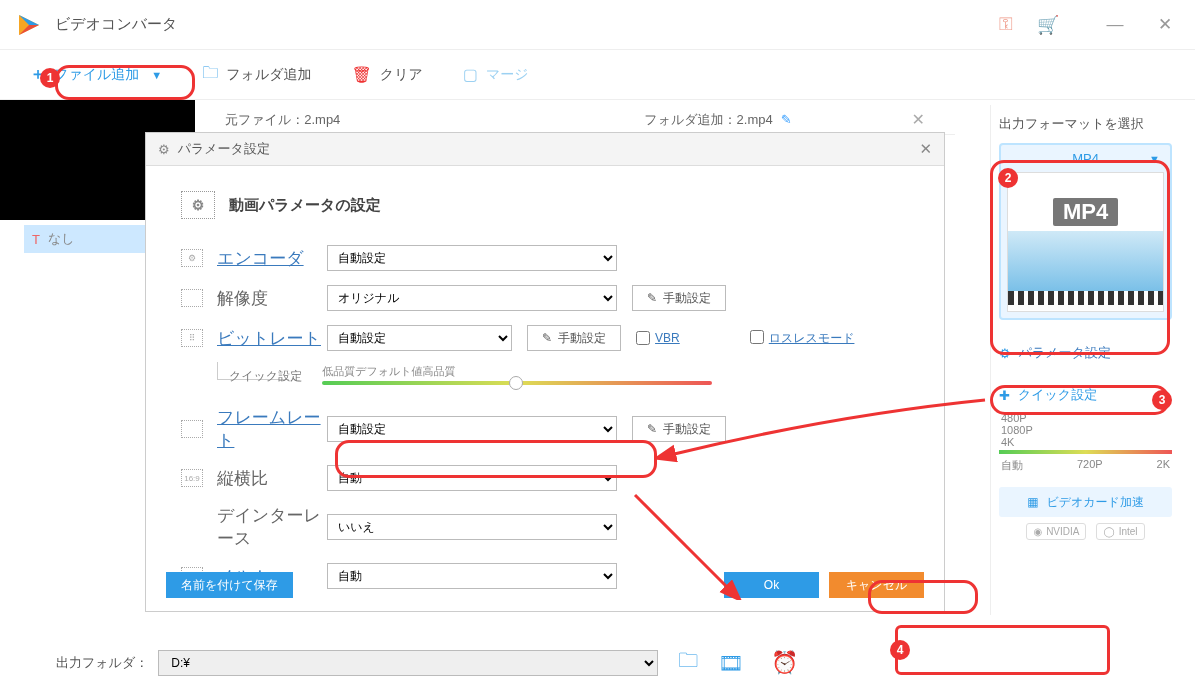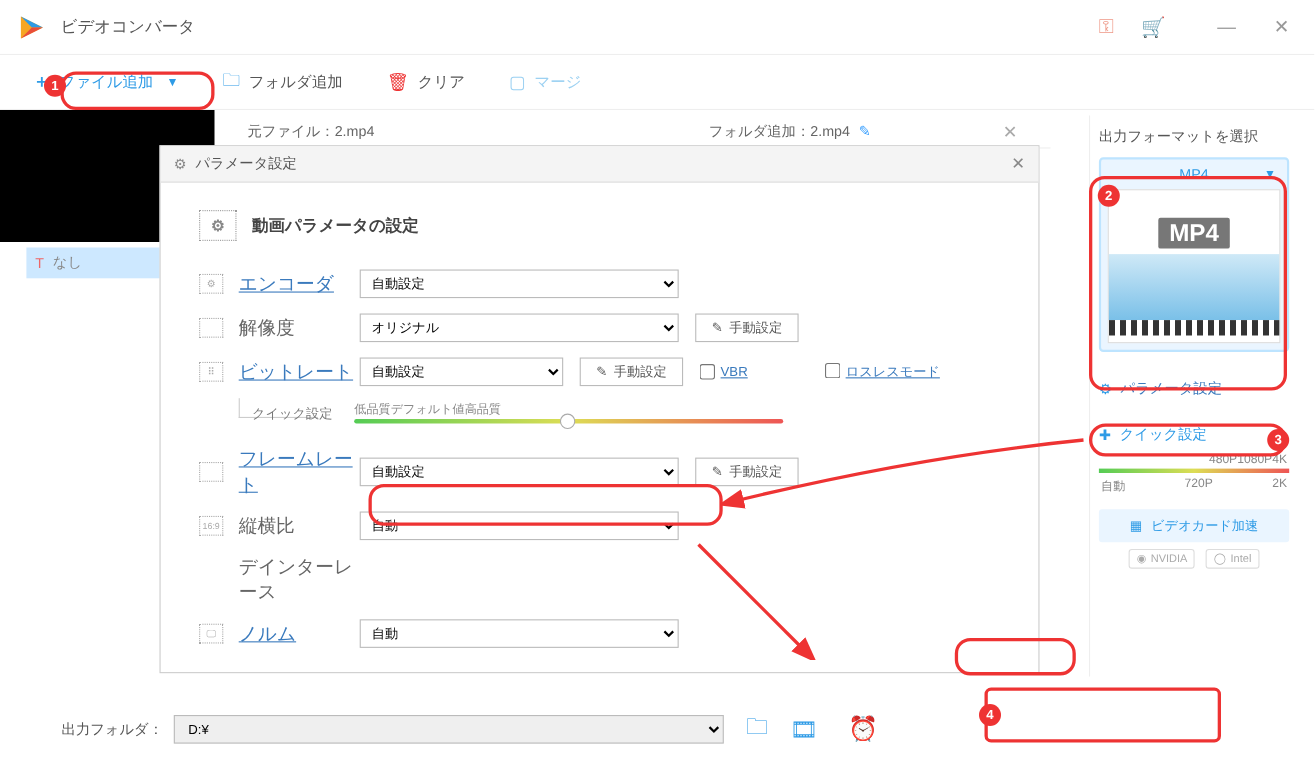--- a/index.html
+++ b/index.html
@@ -61,21 +61,21 @@
 .format-box { border: 2px solid #bde4ff; background: #eaf5ff; border-radius: 4px; padding: 6px; margin-bottom: 18px; }
 .format-head { text-align: center; font-size: 13px; color: #2e9be6; position: relative; }
 .format-head .tri { position: absolute; right: 4px; top: 2px; color: #2e9be6; font-size: 11px; }
 .format-thumb { margin-top: 6px; height: 140px; background: #fff; display: flex; align-items: center; justify-content: center; position: relative; border: 1px solid #ddd; }
 .film-strip { position: absolute; left: 0; right: 0; bottom: 6px; height: 14px; background: repeating-linear-gradient(to right,#333 0 6px,#fff 6px 10px); }
 .mp4-badge { background: #777; color: #fff; font-size: 22px; font-weight: bold; padding: 1px 10px; border-radius: 2px; margin-top: -60px; }
 .balloons { position: absolute; bottom: 20px; left: 0; right: 0; height: 60px; background: linear-gradient(to top,#7ac0e8,#cfe9f7); }
 
 .param-btn { display: flex; align-items: center; gap: 8px; height: 30px; font-size: 13px; color: #3a7abd; }
 .quick-set-title { display: flex; align-items: center; gap: 8px; font-size: 13px; color: #2e9be6; margin: 18px 0 8px; }
-.res-labels { display: flex; justify-content: flex-end; font-size: 11px; color: #888; padding: 0 2px; }
+.res-labels { display: flex; justify-content: center; font-size: 11px; color: #888; padding: 0 2px; flex-direction: column; }
 .res-track { height: 4px; background: linear-gradient(to right,#5c5,#dd5,#e55); margin: 2px 0 4px; }
 .res-labels2 { display: flex; justify-content: space-between; font-size: 11px; color: #888; padding: 0 2px; }
 .gpu-btn { margin-top: 14px; background: #eaf5ff; height: 30px; display: flex; align-items: center; justify-content: center; gap: 8px; font-size: 12px; color: #2e9be6; border-radius: 3px; }
 .gpu-vendors { display: flex; gap: 10px; margin-top: 6px; justify-content: center; }
 .vendor { font-size: 10px; color: #aaa; border: 1px solid #ddd; padding: 2px 6px; border-radius: 3px; display: flex; align-items: center; gap: 4px; }
 
 .bottombar { position: absolute; left: 16px; right: 0; bottom: 12px; height: 40px; display: flex; align-items: center; padding: 0 40px; gap: 10px; }
 .out-label { font-size: 13px; color: #555; }
 .out-path { flex: 0 0 500px; height: 26px; border: 1px solid #bbb; font-size: 12px; padding: 0 8px; }
 .bb-ico { color: #2e9be6; font-size: 20px; margin-left: 10px; }
@@ -219,29 +219,35 @@
 
     <div class="form-row">
       <span class="row-ico" style="font-size:8px">16:9</span>
       <span class="row-label nolink">縦横比</span>
       <select class="drop drop290"><option>自動</option></select>
     </div>
 
     <div class="form-row">
       <span class="row-ico" style="border:none"></span>
       <span class="row-label nolink">デインターレース</span>
+      <select class="drop drop290"><option>いいえ</option></select>
     </div>
 
     <div class="form-row">
       <span class="row-ico">🖵</span>
       <span class="row-label">ノルム</span>
       <select class="drop drop290"><option>自動</option></select>
     </div>
   </div>
 
+  <div class="dlg-footer">
+    <button class="btn-save">名前を付けて保存</button>
+    <button class="btn-ok">Ok</button>
+    <button class="btn-cancel">キャンセル</button>
+  </div>
 </div>
 
 <div class="redring" style="left:335px;top:440px;width:322px;height:38px"></div>
 
 <div class="redring" style="left:868px;top:580px;width:110px;height:34px"></div>
 
 <div class="right-panel">
   <div class="rp-title">出力フォーマットを選択</div>
   <div class="format-box">
     <div class="format-head">

